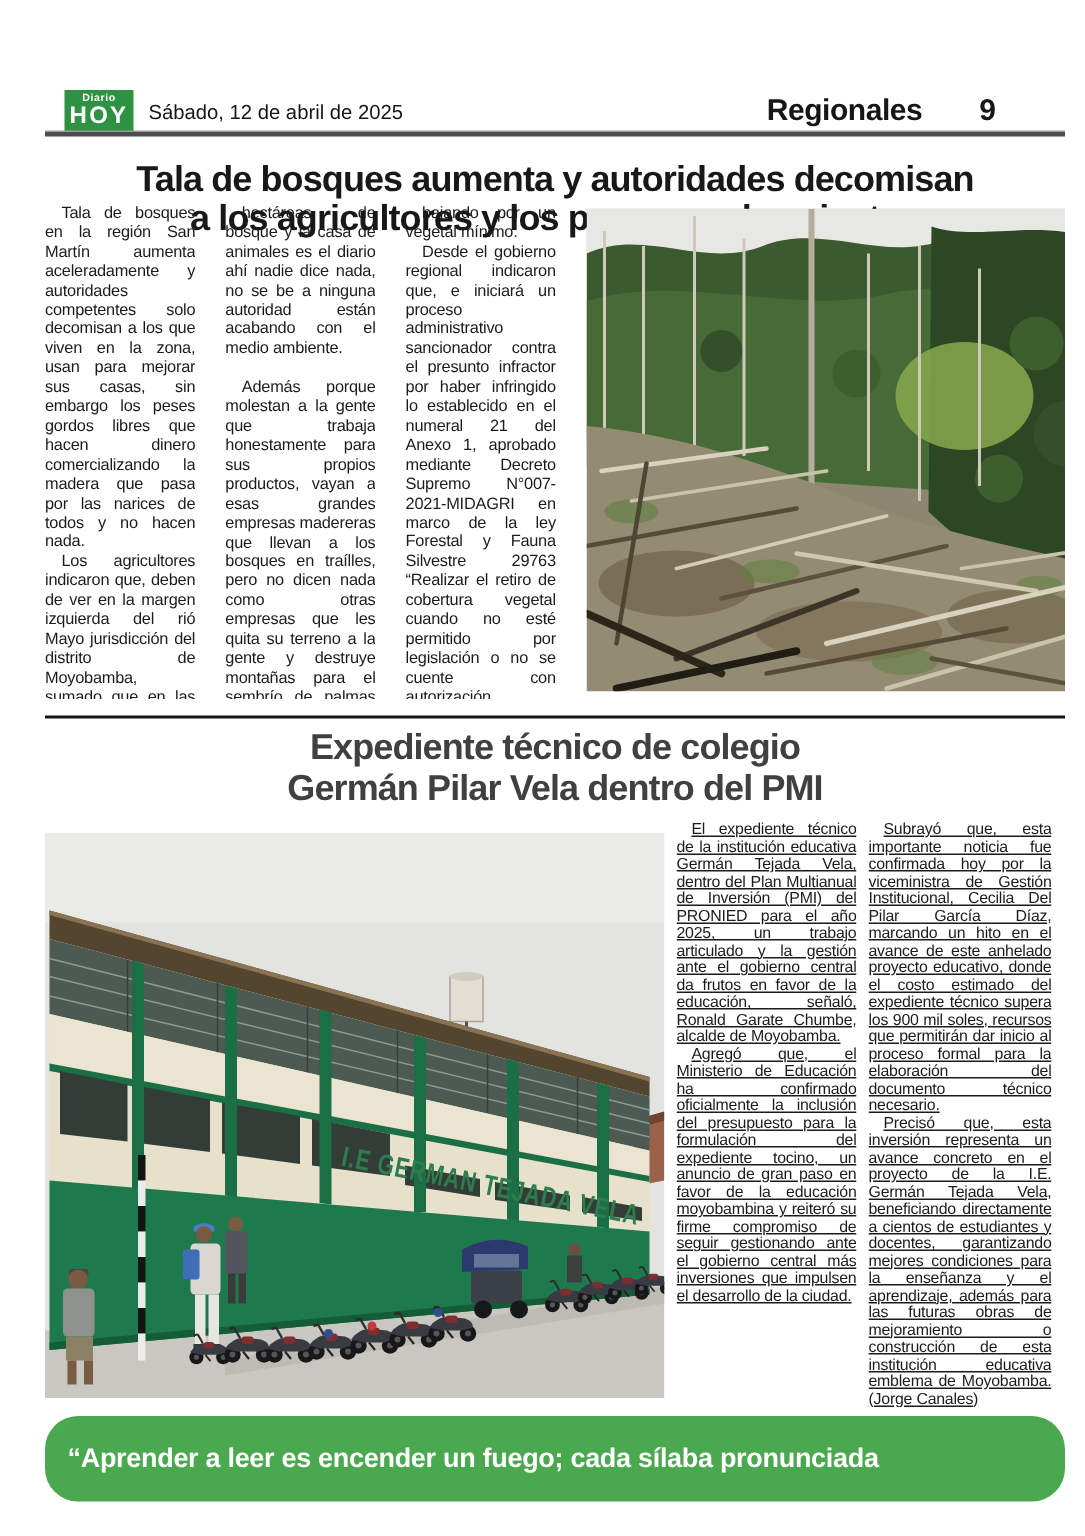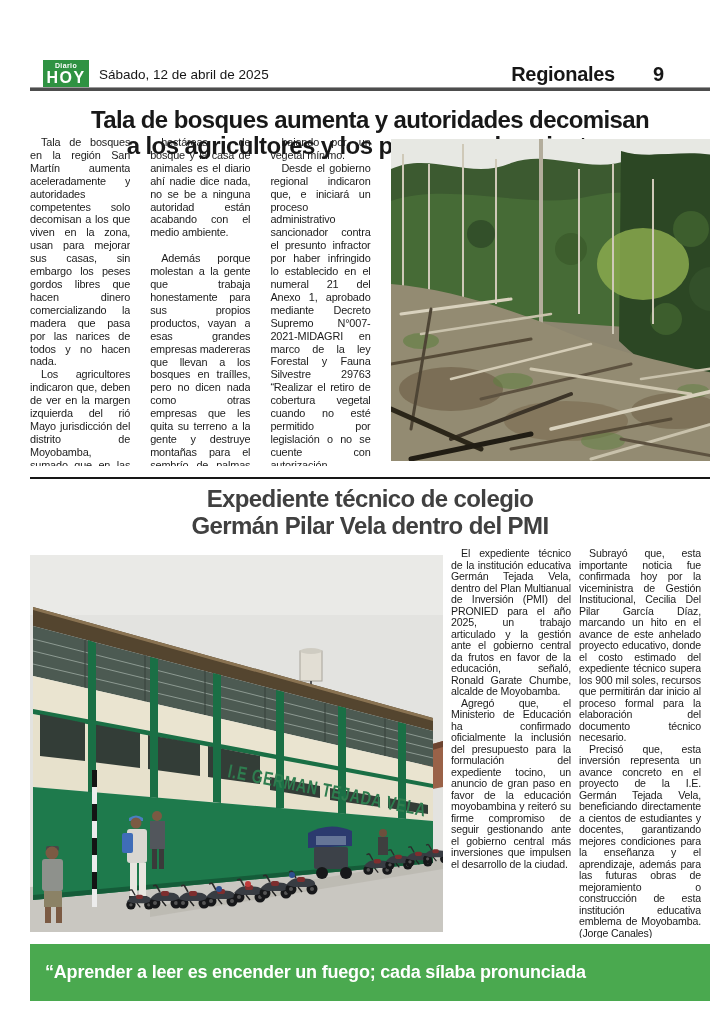--- a/index.html
+++ b/index.html
@@ -29,27 +29,27 @@
          text-align:justify;letter-spacing:-0.15px;color:#1b1b1b;}
   .a1col p{margin:0;text-indent:11px;}
   p.gap{margin-top:13px;}
   .photo1{width:338px;height:322px;margin-top:3px;overflow:hidden;}
   
   .sep{position:absolute;top:477px;left:30px;width:680px;height:2px;background:#161616;}
   
   .a2row{position:absolute;top:548px;left:30px;width:680px;display:flex;gap:8px;}
   .photo2{width:413px;height:377px;margin-top:7px;overflow:hidden;}
   .a2col{width:120px;height:390px;overflow:hidden;font-size:10.6px;line-height:11.5px;
-         text-align:justify;letter-spacing:-0.15px;color:#1b1b1b;}
+         text-align:justify;letter-spacing:-0.15px;color:#1b1b1b;text-decoration:underline;}
   .a2col.last{width:122px;}
   .a2col p{margin:0;text-indent:10px;}
   p.gap2{}
   
   .banner{position:absolute;top:944px;left:30px;width:680px;height:57px;background:#4aa94f;
-          display:flex;align-items:center;box-sizing:border-box;padding-left:15px;}
+          display:flex;align-items:center;box-sizing:border-box;padding-left:15px;border-radius:22px;}
   .banner span{color:#ffffff;font-size:18px;font-weight:bold;letter-spacing:-0.2px;}
   svg{display:block;}
 </style>
 </head>
 <body>
 
 <div class="page">
 
   <div class="header">
     <div class="logo">

